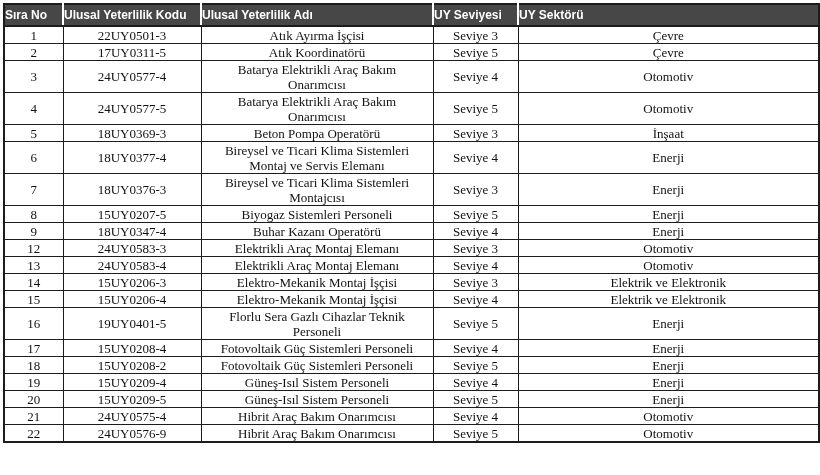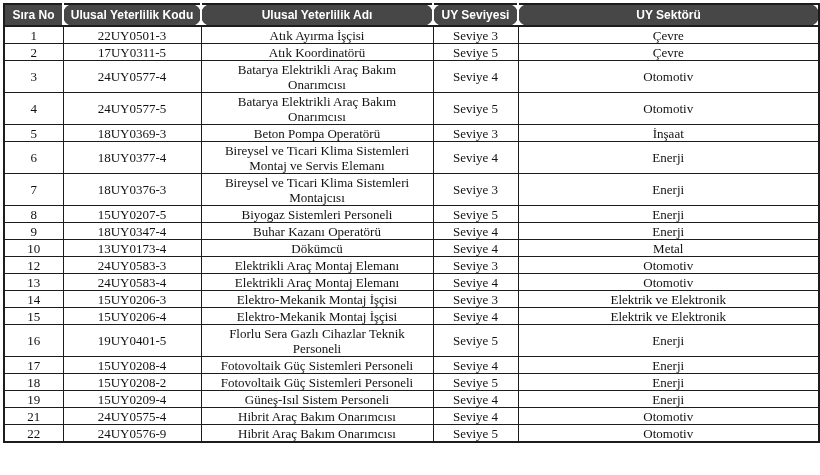--- a/index.html
+++ b/index.html
@@ -30,26 +30,26 @@
   col.c-level{width:85px;}
   col.c-sector{width:301px;}
   th{
     background:var(--header-bg);
     color:var(--header-text);
     font-family:"Liberation Sans",sans-serif;
     font-weight:bold;
     font-size:12px;
     height:20px;
     line-height:20px;
-    text-align:center;
+    text-align:left;
     vertical-align:middle;
     white-space:nowrap;
     border-bottom:2px solid var(--border);
   }
-  th + th{border-left:2px solid #ffffff;border-radius:10px;}
+  th + th{border-left:2px solid #ffffff;}
   td{
     font-family:"Liberation Serif",serif;
     color:var(--body-text);
     font-size:13px;
     line-height:15px;
     padding:0.5px 2px;
     text-align:center;
     vertical-align:middle;
     border:1px solid var(--border);
     overflow:hidden;
@@ -139,27 +139,20 @@
           <td class="col-sector">Enerji</td>
         </tr>
         <tr>
           <td class="col-no">9</td>
           <td class="col-code">18UY0347-4</td>
           <td class="col-name">Buhar Kazanı Operatörü</td>
           <td class="col-level">Seviye 4</td>
           <td class="col-sector">Enerji</td>
         </tr>
         <tr>
-          <td class="col-no">10</td>
-          <td class="col-code">13UY0173-4</td>
-          <td class="col-name">Dökümcü</td>
-          <td class="col-level">Seviye 4</td>
-          <td class="col-sector">Metal</td>
-        </tr>
-        <tr>
           <td class="col-no">12</td>
           <td class="col-code">24UY0583-3</td>
           <td class="col-name">Elektrikli Araç Montaj Elemanı</td>
           <td class="col-level">Seviye 3</td>
           <td class="col-sector">Otomotiv</td>
         </tr>
         <tr>
           <td class="col-no">13</td>
           <td class="col-code">24UY0583-4</td>
           <td class="col-name">Elektrikli Araç Montaj Elemanı</td>
@@ -200,20 +193,27 @@
           <td class="col-code">15UY0208-2</td>
           <td class="col-name">Fotovoltaik Güç Sistemleri Personeli</td>
           <td class="col-level">Seviye 5</td>
           <td class="col-sector">Enerji</td>
         </tr>
         <tr>
           <td class="col-no">19</td>
           <td class="col-code">15UY0209-4</td>
           <td class="col-name">Güneş-Isıl Sistem Personeli</td>
           <td class="col-level">Seviye 4</td>
+          <td class="col-sector">Enerji</td>
+        </tr>
+        <tr>
+          <td class="col-no">20</td>
+          <td class="col-code">15UY0209-5</td>
+          <td class="col-name">Güneş-Isıl Sistem Personeli</td>
+          <td class="col-level">Seviye 5</td>
           <td class="col-sector">Enerji</td>
         </tr>
         <tr>
           <td class="col-no">21</td>
           <td class="col-code">24UY0575-4</td>
           <td class="col-name">Hibrit Araç Bakım Onarımcısı</td>
           <td class="col-level">Seviye 4</td>
           <td class="col-sector">Otomotiv</td>
         </tr>
         <tr>

